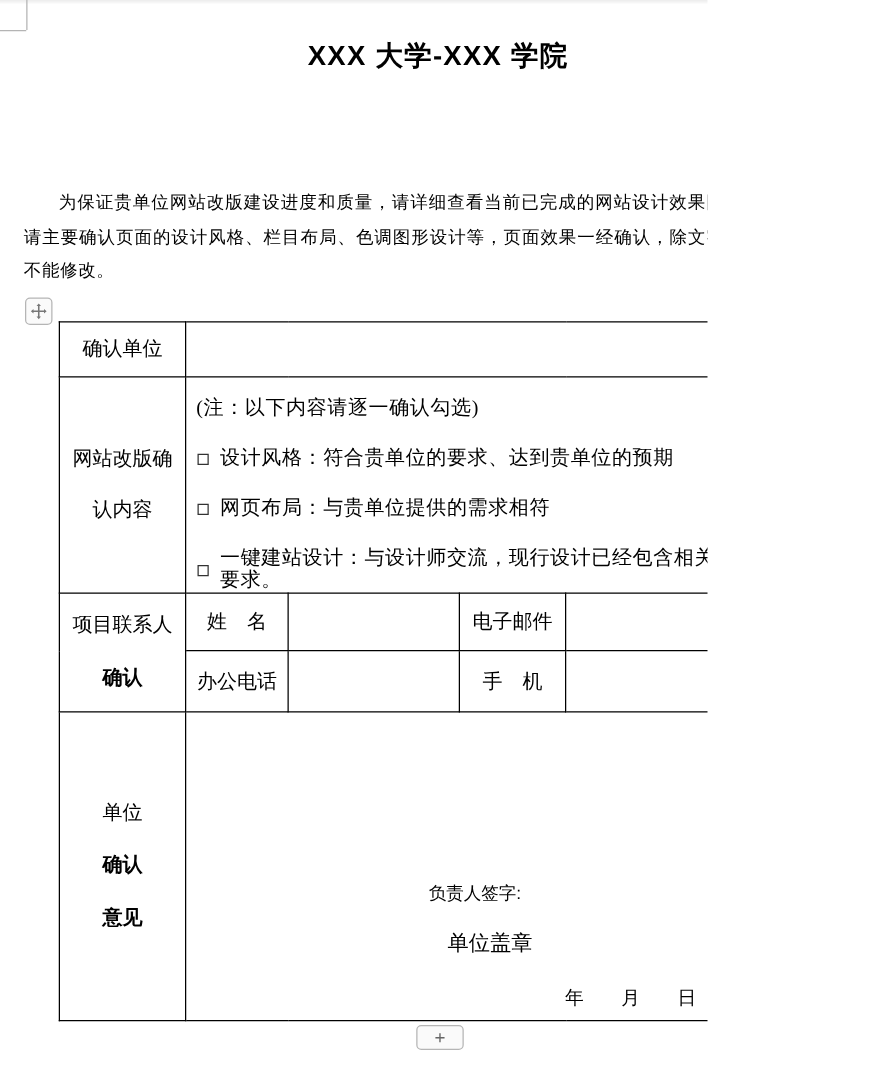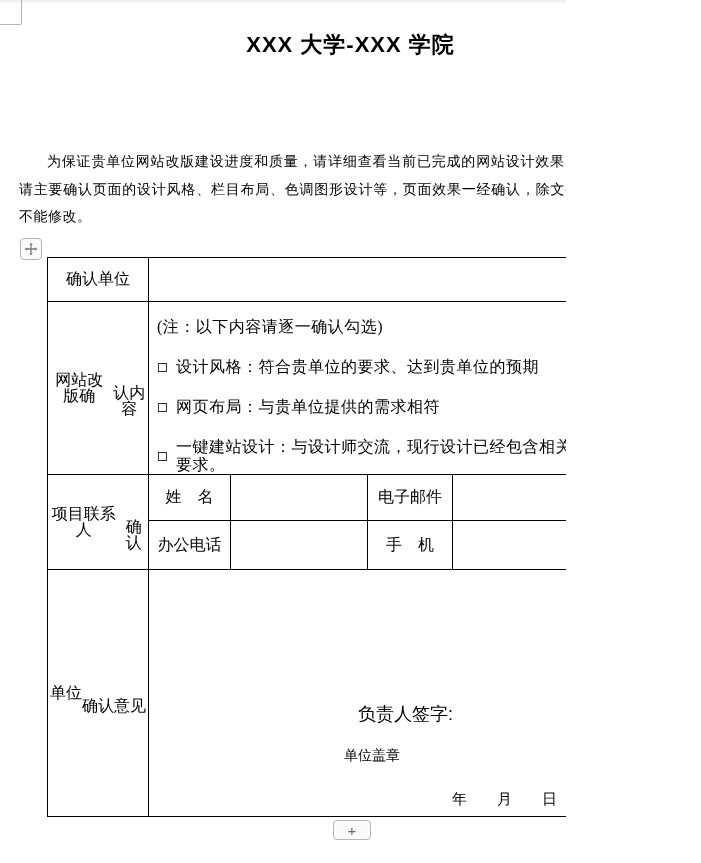--- a/index.html
+++ b/index.html
@@ -29,38 +29,38 @@
 
   .intro { position:absolute; top:148px; left:19px; width:664px;
     font-size:14px; line-height:27.5px; text-indent:2em;
     text-align:justify; letter-spacing:0.5px; }
 
   .table-wrap { position:absolute; left:47px; top:257px; width:609px; }
   table.form { border-collapse:collapse; table-layout:fixed; width:609px;border-radius:31px; }
   table.form td { border:1.5px solid #000; vertical-align:middle;
     font-size:16px; overflow:hidden; }
   td.lbl { text-align:center; }
-  .lbl-stack { display:flex; align-items:center;
+  .lbl-stack { display:flex; flex-direction:column; align-items:center;
     justify-content:center; height:100%; }
   .lbl-stack span { line-height:16px; }
   .gap25 span + span { margin-top:25px; }
-  .gap26 span + span { margin-top:26px; }
+  .gap26 span + span { margin-top:26px;font-weight:bold; }
 
   
   td.content-cell { vertical-align:top; padding:16px 10px 0 8px; font-size:14px;font-family:Liberation Serif, serif; }
   .note-line { line-height:18px; letter-spacing:0.5px; }
   .chk-item { margin-top:22px; line-height:18px; letter-spacing:0.5px;
     display:flex; align-items:center; }
   .chk-box { display:inline-block; width:9px; height:9px;
     border:1.2px solid #333; margin:0 9px 0 1px; flex:0 0 auto; }
 
   
   td.opinion-cell { position:relative; }
-  .sig-line   { position:absolute; left:209px; top:136px; font-size:18px; line-height:16px; }
-  .stamp-line { position:absolute; left:195px; top:177px; font-size:14px; line-height:16px; }
+  .sig-line   { position:absolute; left:194px; top:136px; font-size:14px; line-height:16px; }
+  .stamp-line { position:absolute; left:209px; top:177px; font-size:17px; line-height:16px; }
   .date-line  { position:absolute; left:303px; top:221px; font-size:15px; line-height:16px; }
 
   
   .handle { position:absolute; background:#fafafa; border:1px solid #b5b5b5;
     border-radius:4px; display:flex; align-items:center; justify-content:center;
     color:#666; cursor:pointer; }
   .move-handle { left:-27px; top:-19px; width:22px; height:22px; }
   .plus-right  { left:611px; top:264px; width:19px; height:37px;
     font-size:15px; line-height:15px; }
   .plus-bottom { left:286px; top:563px; width:38px; height:20px;

